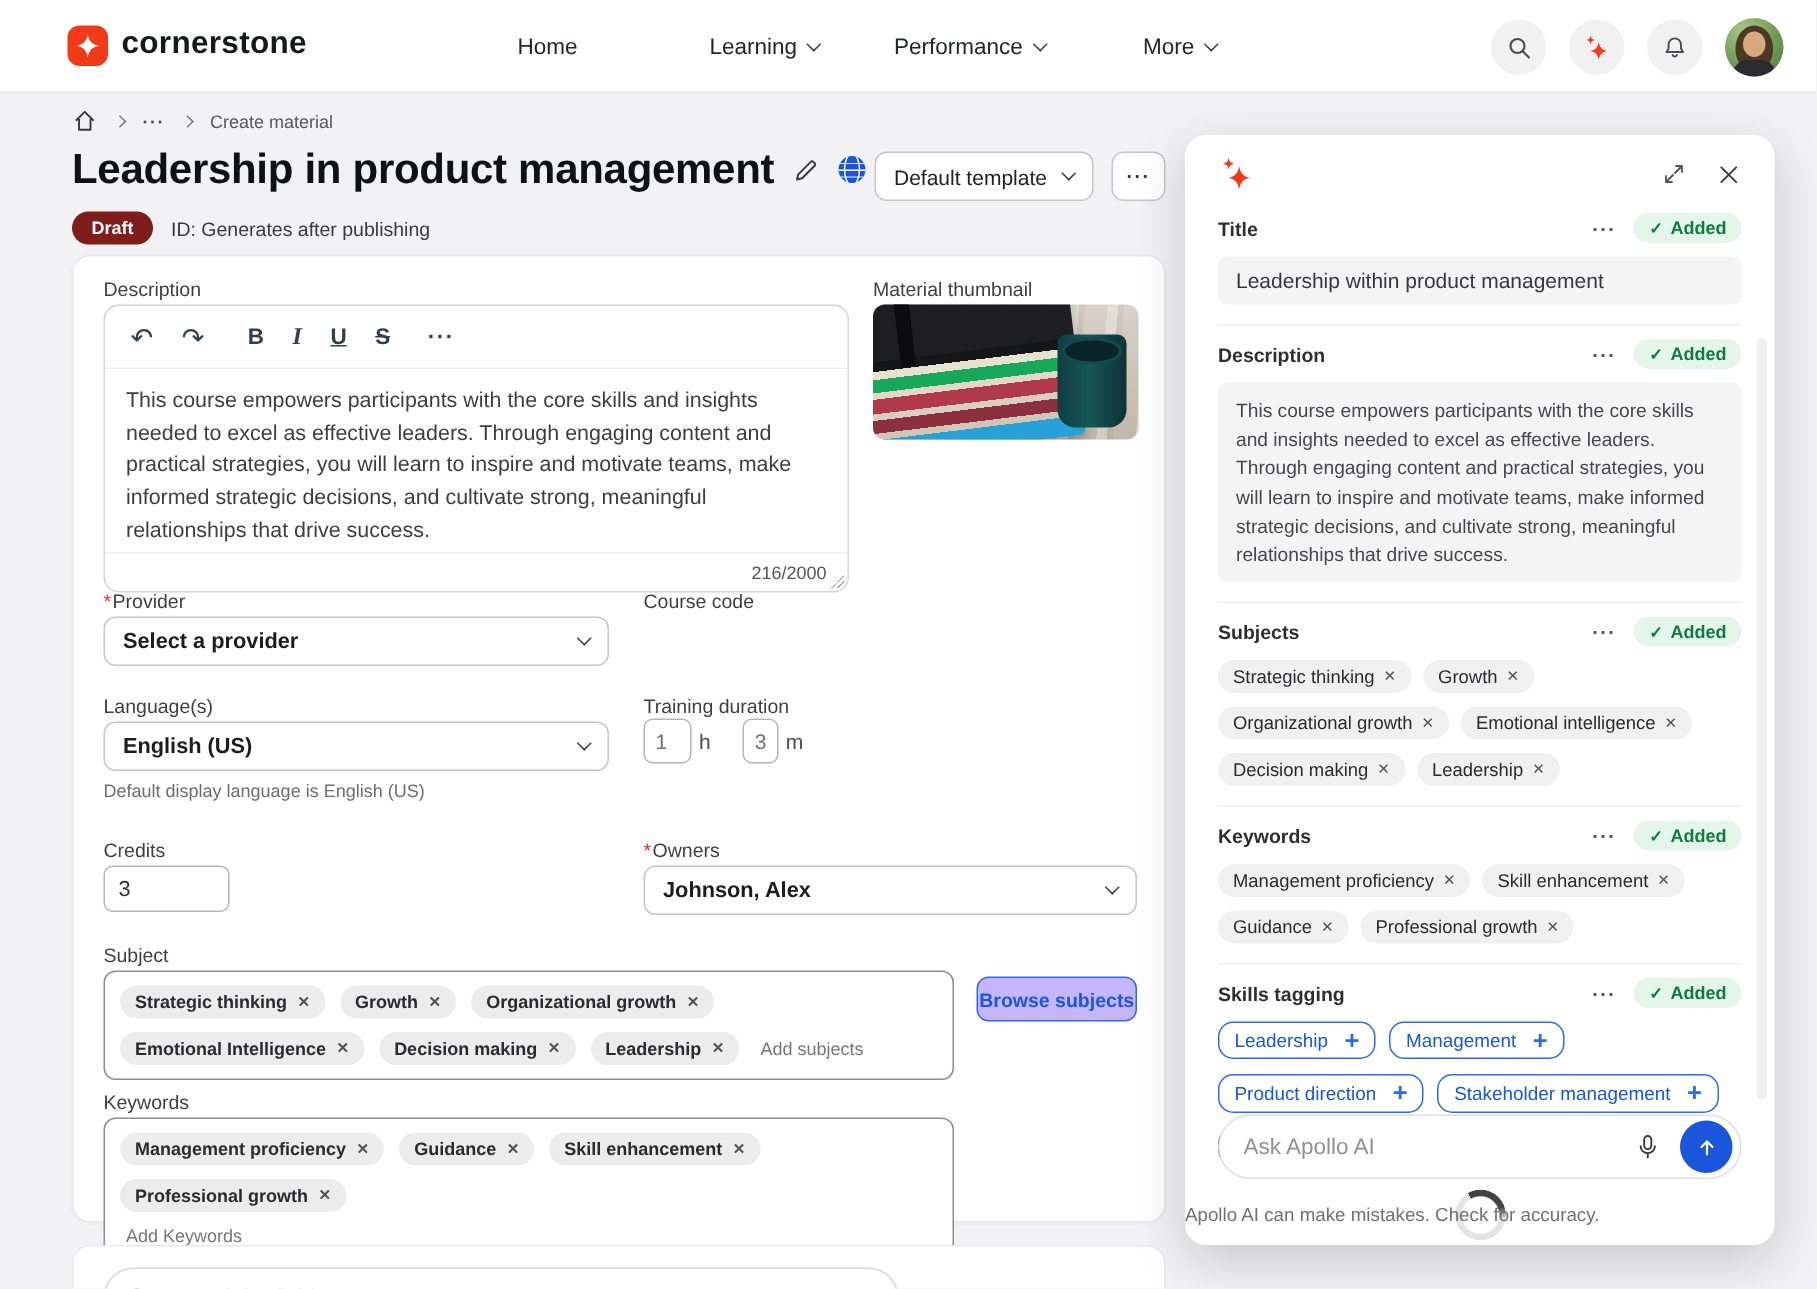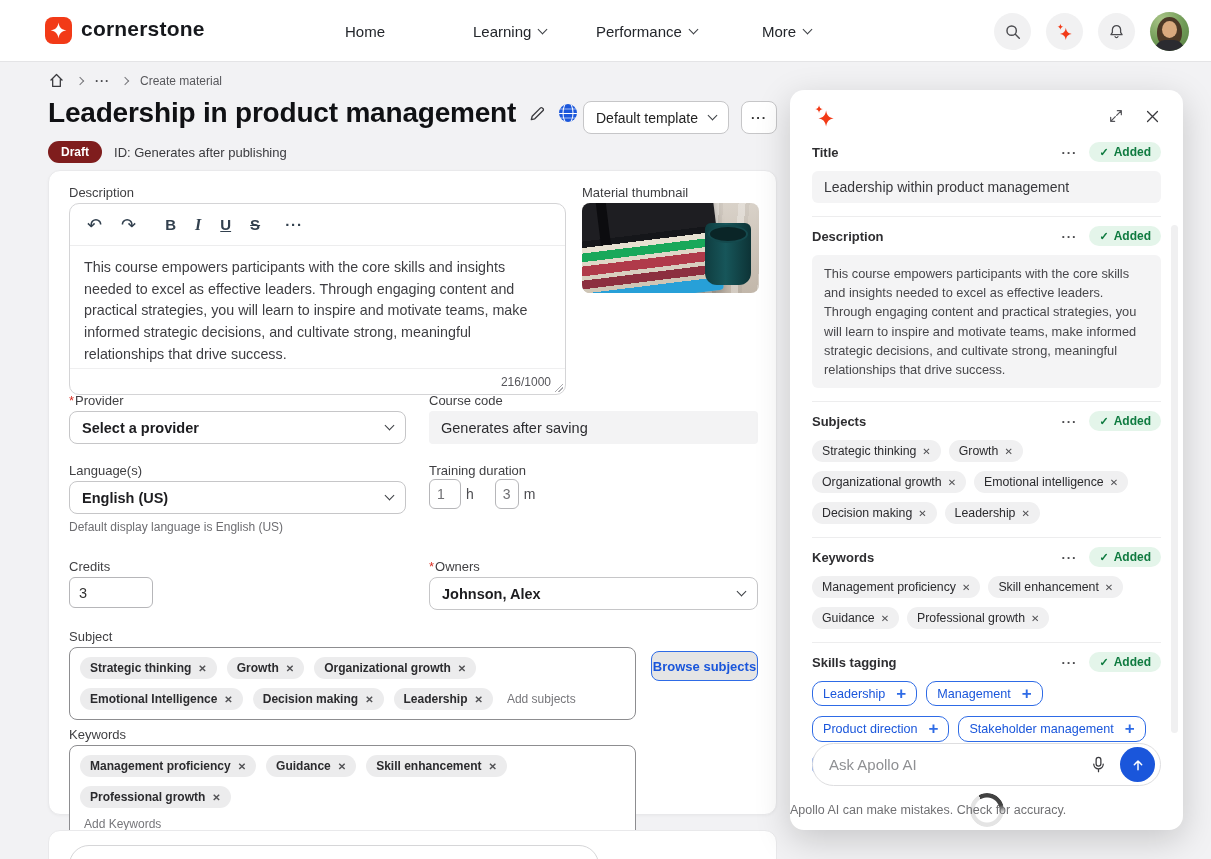--- a/index.html
+++ b/index.html
@@ -56,21 +56,21 @@
 .text-input{position:absolute;border:1px solid #b6b6b9;border-radius:6px;height:31px;padding:0 9px;font-size:14.5px;color:#333;outline:none;background:#fff}
 .dur-wrap{position:absolute;left:380px;top:308px;display:flex;align-items:center;gap:5px}
 .dur-input{width:32px;height:30px;border:1px solid #b6b6b9;border-radius:6px;padding:0 7px;font-size:14px;color:#6f6f72;outline:none}
 .dur-unit{font-size:14px;color:#4c4c50;margin-right:16px}
 .helper{position:absolute;left:20px;top:349px;font-size:12px;color:#6d6d71}
 .chipbox{position:absolute;border:1px solid #8d8d90;border-radius:8px;padding:9px 10px;display:flex;flex-wrap:wrap;gap:9px 10px;align-items:center;background:#fff}
 .chip{display:inline-flex;align-items:center;gap:7px;background:#ececed;border-radius:999px;padding:4px 10px;font-size:12px;font-weight:600;color:#2b2b2e;cursor:pointer;white-space:nowrap}
 .chip-x{font-size:10px;color:#515154;cursor:pointer}
 .add-ph{font-size:12px;color:#76767a;padding-left:4px}
 .add-ph.full{width:100%}
-.browse-btn{position:absolute;left:602px;top:480px;width:107px;height:30px;border:1.6px solid #2e6be6;border-radius:8px;color:#1a56db;font-weight:700;font-size:13px;display:flex;align-items:center;justify-content:center;background:#e5e5e5;cursor:pointer}
+.browse-btn{position:absolute;left:602px;top:480px;width:107px;height:30px;border:1.6px solid #2e6be6;border-radius:8px;color:#1a56db;font-weight:700;font-size:13px;display:flex;align-items:center;justify-content:center;background:#c4b5fd;cursor:pointer}
 .kw-globe{position:absolute;left:608px;top:586px;cursor:pointer}
 
 .search-card{position:absolute;left:48px;top:830px;width:729px;height:70px;background:#fff;border:1px solid #e9e9eb;border-radius:12px}
 .search-pill{position:absolute;left:20px;top:14px;width:530px;height:40px;border:1px solid #d6d6d8;border-radius:20px;display:flex;align-items:center;gap:10px;padding:0 14px;background:#fff}
 .search-pill input{border:none;outline:none;flex:1;font-size:15px;color:#333}
 .search-pill input::placeholder{color:#8a8a8e}
 
 .panel{position:absolute;left:790px;top:90px;width:393px;height:740px;background:#fff;border-radius:14px;box-shadow:0 10px 35px rgba(0,0,0,.18);padding:0 22px;z-index:4}
 .p-header{display:flex;align-items:center;height:52px}
 .p-header .spacer{flex:1}
@@ -191,40 +191,39 @@
     <div class="ed-toolbar">
       <span class="t arrow">↶</span>
       <span class="t arrow">↷</span>
       <span class="t" style="margin-left:10px">B</span>
       <span class="t i">I</span>
       <span class="t u">U</span>
       <span class="t s">S</span>
       <span class="t dots">···</span>
     </div>
     <div class="ed-body">This course empowers participants with the core skills and insights needed to excel as effective leaders. Through engaging content and practical strategies, you will learn to inspire and motivate teams, make informed strategic decisions, and cultivate strong, meaningful relationships that drive success.</div>
-    <div class="ed-foot">216/1000</div>
+    <div class="ed-foot">216/2000</div>
     <span class="resize"></span>
   </div>
 
   <span class="f-label" style="left:533px;top:14px">Material thumbnail</span>
   <div class="thumb">
     <span class="wood"></span>
       <span class="books"></span>
       <span class="band"></span>
       <span class="mug"></span>
   </div>
 
   <span class="f-label req" style="left:20px;top:222px">Provider</span>
   <div class="select" style="left:20px;top:240px;width:337px">
     <span>Select a provider</span>
       <span class="caret"></span>
   </div>
 
   <span class="f-label" style="left:380px;top:222px">Course code</span>
-  <div class="dis-input" style="left:380px;top:240px;width:329px">Generates after saving</div>
 
   <span class="f-label" style="left:20px;top:292px">Language(s)</span>
   <div class="select" style="left:20px;top:310px;width:337px">
     <span>English (US)</span>
       <span class="caret"></span>
   </div>
 
   <span class="f-label" style="left:380px;top:292px">Training duration</span>
   <div class="dur-wrap">
     <input class="dur-input" value="1" style="">

